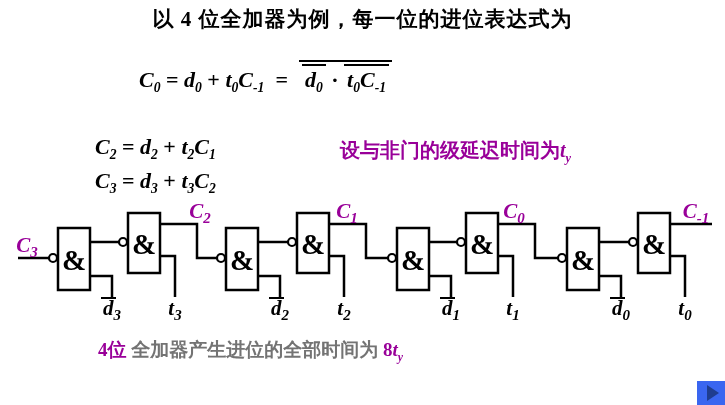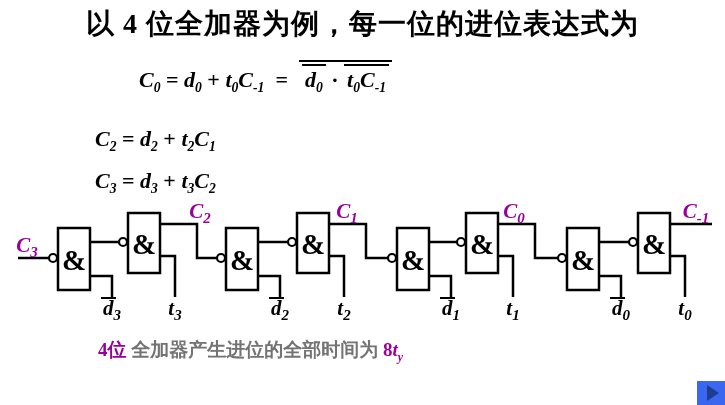--- a/index.html
+++ b/index.html
@@ -1,22 +1,22 @@
 <!DOCTYPE html>
 <html style="--purple: #990099; --nav-bg: #3a66f0; --nav-arrow: #1f3d8f;"><head>
 <meta charset="utf-8">
 <style>
   :root{ --purple:#990099; --nav-bg:#3a66f0; --nav-arrow:#1f3d8f; }
   html,body{margin:0;padding:0;background:#fff;}
   .slide{position:relative;width:725px;height:405px;background:#fff;overflow:hidden;
          font-family:"Liberation Serif",serif;}
   .title{position:absolute;top:5px;left:0;width:725px;text-align:center;
-         font-size:28px;font-weight:bold;color:#000;letter-spacing:1px;}
+         font-size:21px;font-weight:bold;color:#000;letter-spacing:1px;}
   .eq{position:absolute;left:95px;font-size:22px;color:#000;white-space:nowrap;}
-  .eq0{top:60px;margin-left:44px;} .eq1{top:99px;} .eq2{top:126px;} .eq3{top:168px;}
+  .eq0{top:60px;margin-left:44px;} .eq1{top:99px;} .eq2{top:134px;} .eq3{top:168px;}
   .mvar{font-style:italic;font-weight:bold;font-family:"Liberation Serif",serif;}
   .op{font-weight:bold;white-space:pre;font-family:"Liberation Serif",serif;}
   sub{font-size:0.62em;font-weight:bold;}
   .ol{display:inline-block;border-top:2.5px solid #000;padding:2px 3px 0 3px;line-height:1.05;}
   .note{position:absolute;white-space:nowrap;font-weight:bold;}
   .delay-note{top:137px;left:340px;font-size:20px;}
   .noteA{top:337px;left:98px;font-size:19px;}
   .noteB{top:369px;left:98px;font-size:19px;}
   .seg-cn{color:#737373;}
   .seg-cnp{color:var(--purple);}
@@ -33,20 +33,21 @@
 </head>
 <body>
 
 <div class="slide">
   <div class="title">以 4 位全加器为例，每一位的进位表达式为</div>
 
   <div class="eq eq0"><span class="mvar">C<sub>0</sub></span><span class="op"> = </span><span class="mvar">d<sub>0</sub></span><span class="op"> + </span><span class="mvar">t<sub>0</sub></span><span class="mvar">C<sub>-1</sub></span><span class="op">  =  </span><span class="ol"><span class="ol"><span class="mvar">d<sub>0</sub></span></span><span class="op"> · </span><span class="ol"><span class="mvar">t<sub>0</sub></span><span class="mvar">C<sub>-1</sub></span></span></span></div>
   <div class="eq eq2"><span class="mvar">C<sub>2</sub></span><span class="op"> = </span><span class="mvar">d<sub>2</sub></span><span class="op"> + </span><span class="mvar">t<sub>2</sub></span><span class="mvar">C<sub>1</sub></span></div>
   <div class="eq eq3"><span class="mvar">C<sub>3</sub></span><span class="op"> = </span><span class="mvar">d<sub>3</sub></span><span class="op"> + </span><span class="mvar">t<sub>3</sub></span><span class="mvar">C<sub>2</sub></span></div>
 
+  <div class="note delay-note"><span class="seg-cnp">设与非门的级延迟时间为</span><span class="seg-varp">t<sub>y</sub></span></div>
 
   <svg class="circuit" width="725" height="405" viewBox="0 0 725 405" id="circuit">
       <path d="M18 258 H49" fill="none" stroke="#000" stroke-width="2.5"></path>
       <circle cx="53" cy="258" r="4" fill="#fff" stroke="#000" stroke-width="2.2"></circle>
       <text x="27" y="252" text-anchor="middle" fill="#990099" font-size="21" class="svar">C<tspan dy="5" font-size="15">3</tspan></text>
       <rect x="58" y="228" width="32" height="62" fill="#fff" stroke="#000" stroke-width="2.5"></rect>
       <text x="74" y="270" text-anchor="middle" font-size="29" class="amp" fill="#000">&amp;</text>
       <rect x="128" y="213" width="32" height="60" fill="#fff" stroke="#000" stroke-width="2.5"></rect>
       <text x="144" y="254" text-anchor="middle" font-size="29" class="amp" fill="#000">&amp;</text>
       <path d="M90 242 H119" fill="none" stroke="#000" stroke-width="2.5"></path>

